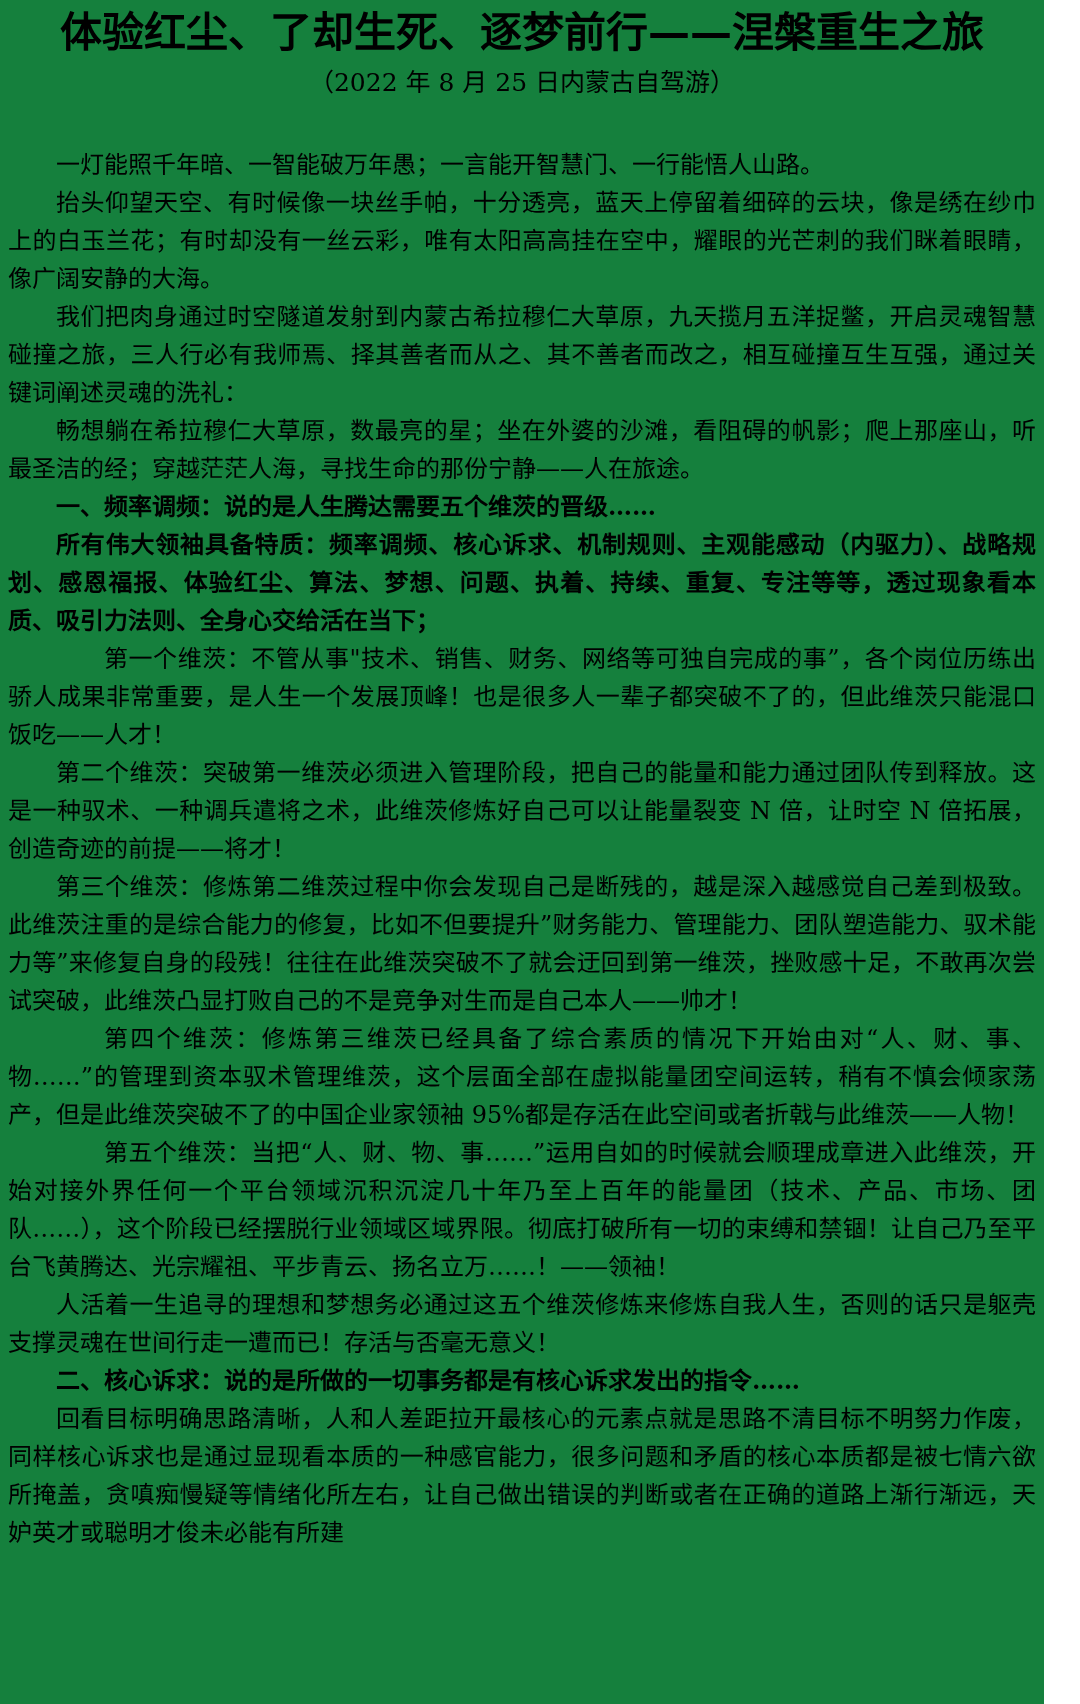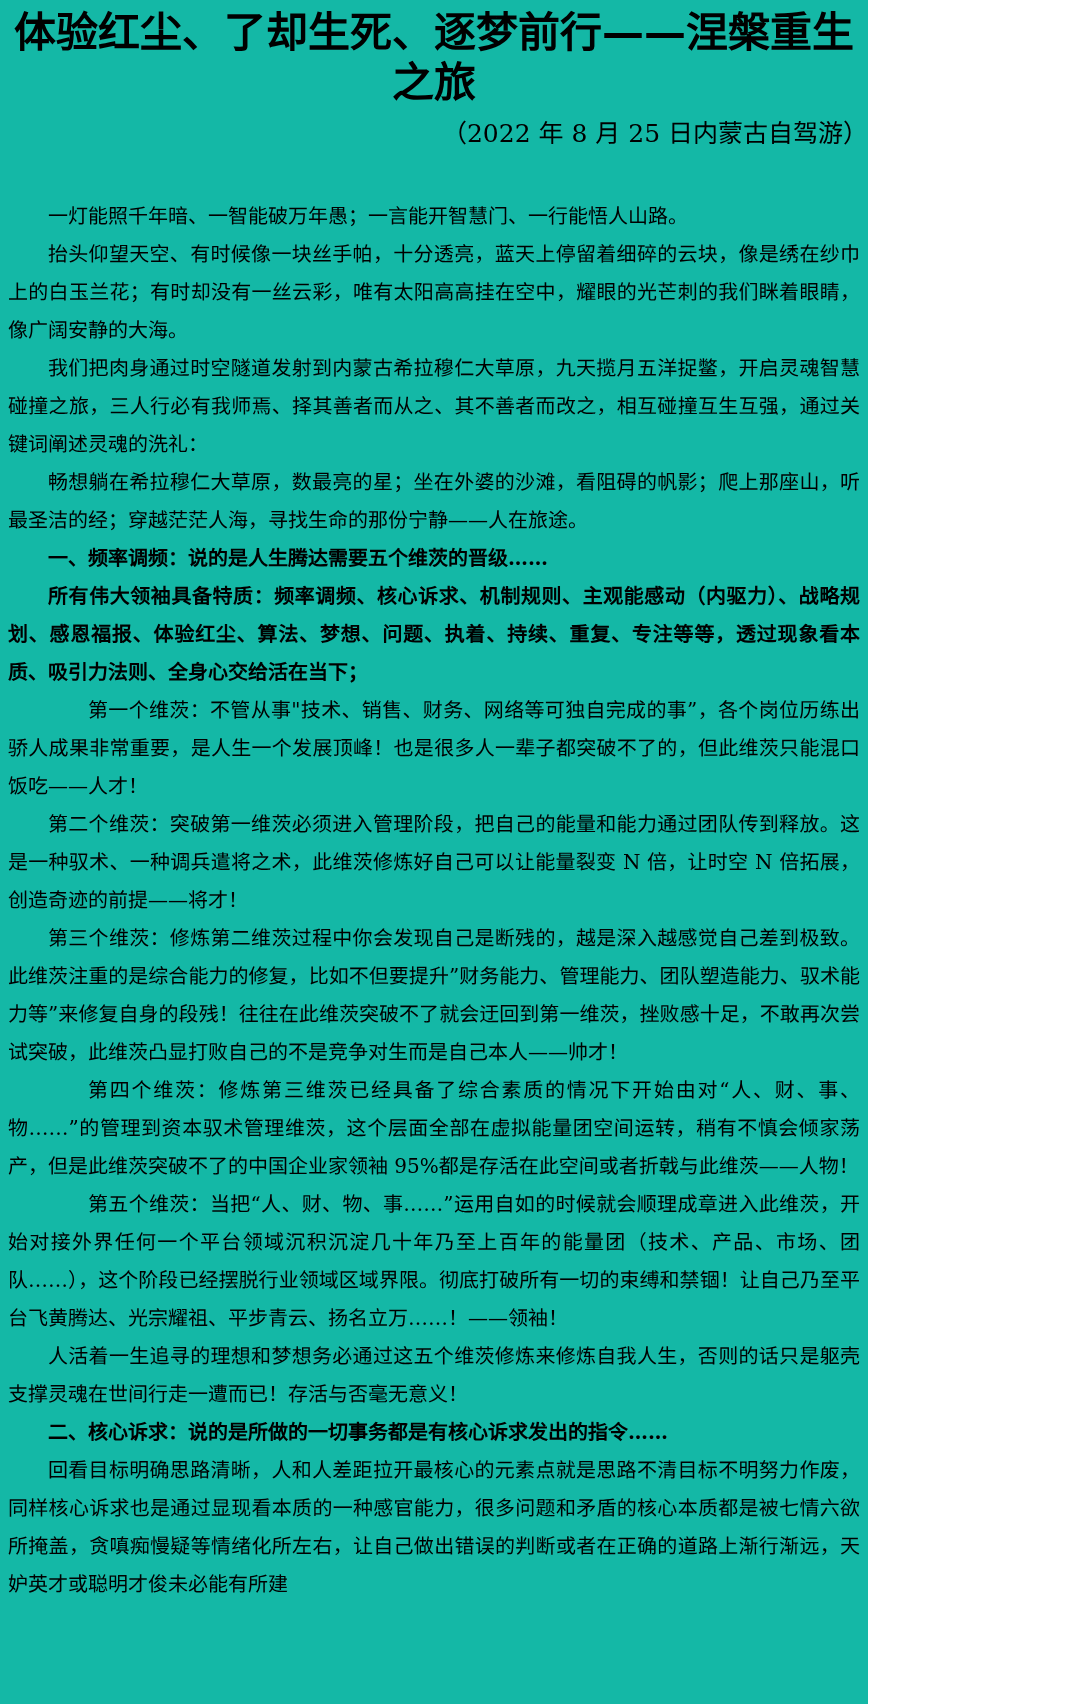--- a/index.html
+++ b/index.html
@@ -2,46 +2,46 @@
 <html lang="zh-CN"><head>
 <meta charset="utf-8">
 <style>
   html, body {
     margin: 0;
     padding: 0;
     background: #ffffff;
   }
   .page {
     position: relative;
-    width: 868px;
+    width: 1044px;
     height: 1704px;
-    background: #14b8a6;
+    background: #15803d;
     color: #000000;
     font-family: "DejaVu Serif", "Liberation Serif", serif;
     overflow: hidden;
     box-sizing: border-box;
   }
   .doc-title {
     margin: 0;
     padding-top: 8px;
     text-align: center;
     font-size: 42px;
     line-height: 1.2;
     font-weight: 700;
   }
   .doc-subtitle {
     margin-top: 10px;
-    text-align: right;
+    text-align: center;
     font-size: 25px;
     line-height: 1.2;
     font-weight: 400;
   }
   .doc-body {
     margin: 48px 8px 0 8px;
-    font-size: 20px;
+    font-size: 24px;
     line-height: 38px;
     text-align: justify;
     letter-spacing: 0px;
   }
   .doc-body p {
     margin: 0;
     padding: 0;
     text-indent: 2em;
   }
   .doc-body p.indent-4 {

